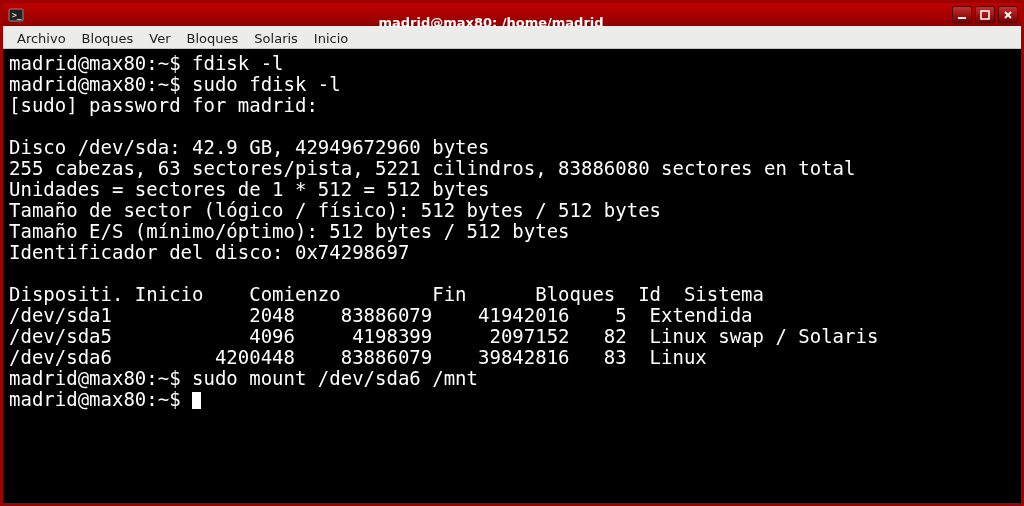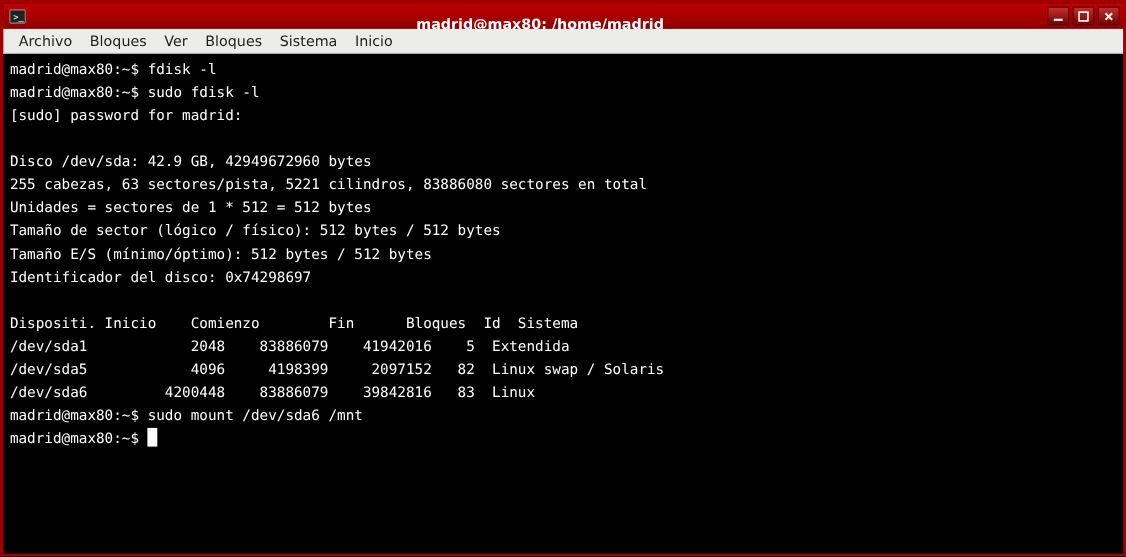--- a/index.html
+++ b/index.html
@@ -53,21 +53,21 @@
       font-size:13px; color:#222;
       border-bottom:1px solid #c5c5c5;
     }
     .menu-item {
       padding:2px 8px; cursor:pointer;
     }
     
     .terminal {
       flex:1;
       background:#000; color:#fff;
-      font-size:13px; line-height:21px;
+      font-size:19px; line-height:21px;
       padding:4px 6px;
       white-space:pre;
       letter-spacing:0px;
     }
     .cursor {
       display:inline-block;
       width:9px; height:17px;
       background:#fff; vertical-align:text-bottom;
       margin-bottom:1px;
     }
@@ -103,21 +103,21 @@
           </svg>
       </div>
     </div>
   </div>
 
   <div class="menubar">
     <span class="menu-item">Archivo</span>
     <span class="menu-item">Bloques</span>
     <span class="menu-item">Ver</span>
     <span class="menu-item">Bloques</span>
-    <span class="menu-item">Sistema</span>
+    <span class="menu-item">Solaris</span>
     <span class="menu-item">Inicio</span>
   </div>
 
   <div class="terminal"><span>madrid@max80:~$ fdisk -l</span>
 <span>madrid@max80:~$ sudo fdisk -l</span>
 <span>[sudo] password for madrid: </span>
 <span></span>
 <span>Disco /dev/sda: 42.9 GB, 42949672960 bytes</span>
 <span>255 cabezas, 63 sectores/pista, 5221 cilindros, 83886080 sectores en total</span>
 <span>Unidades = sectores de 1 * 512 = 512 bytes</span>

